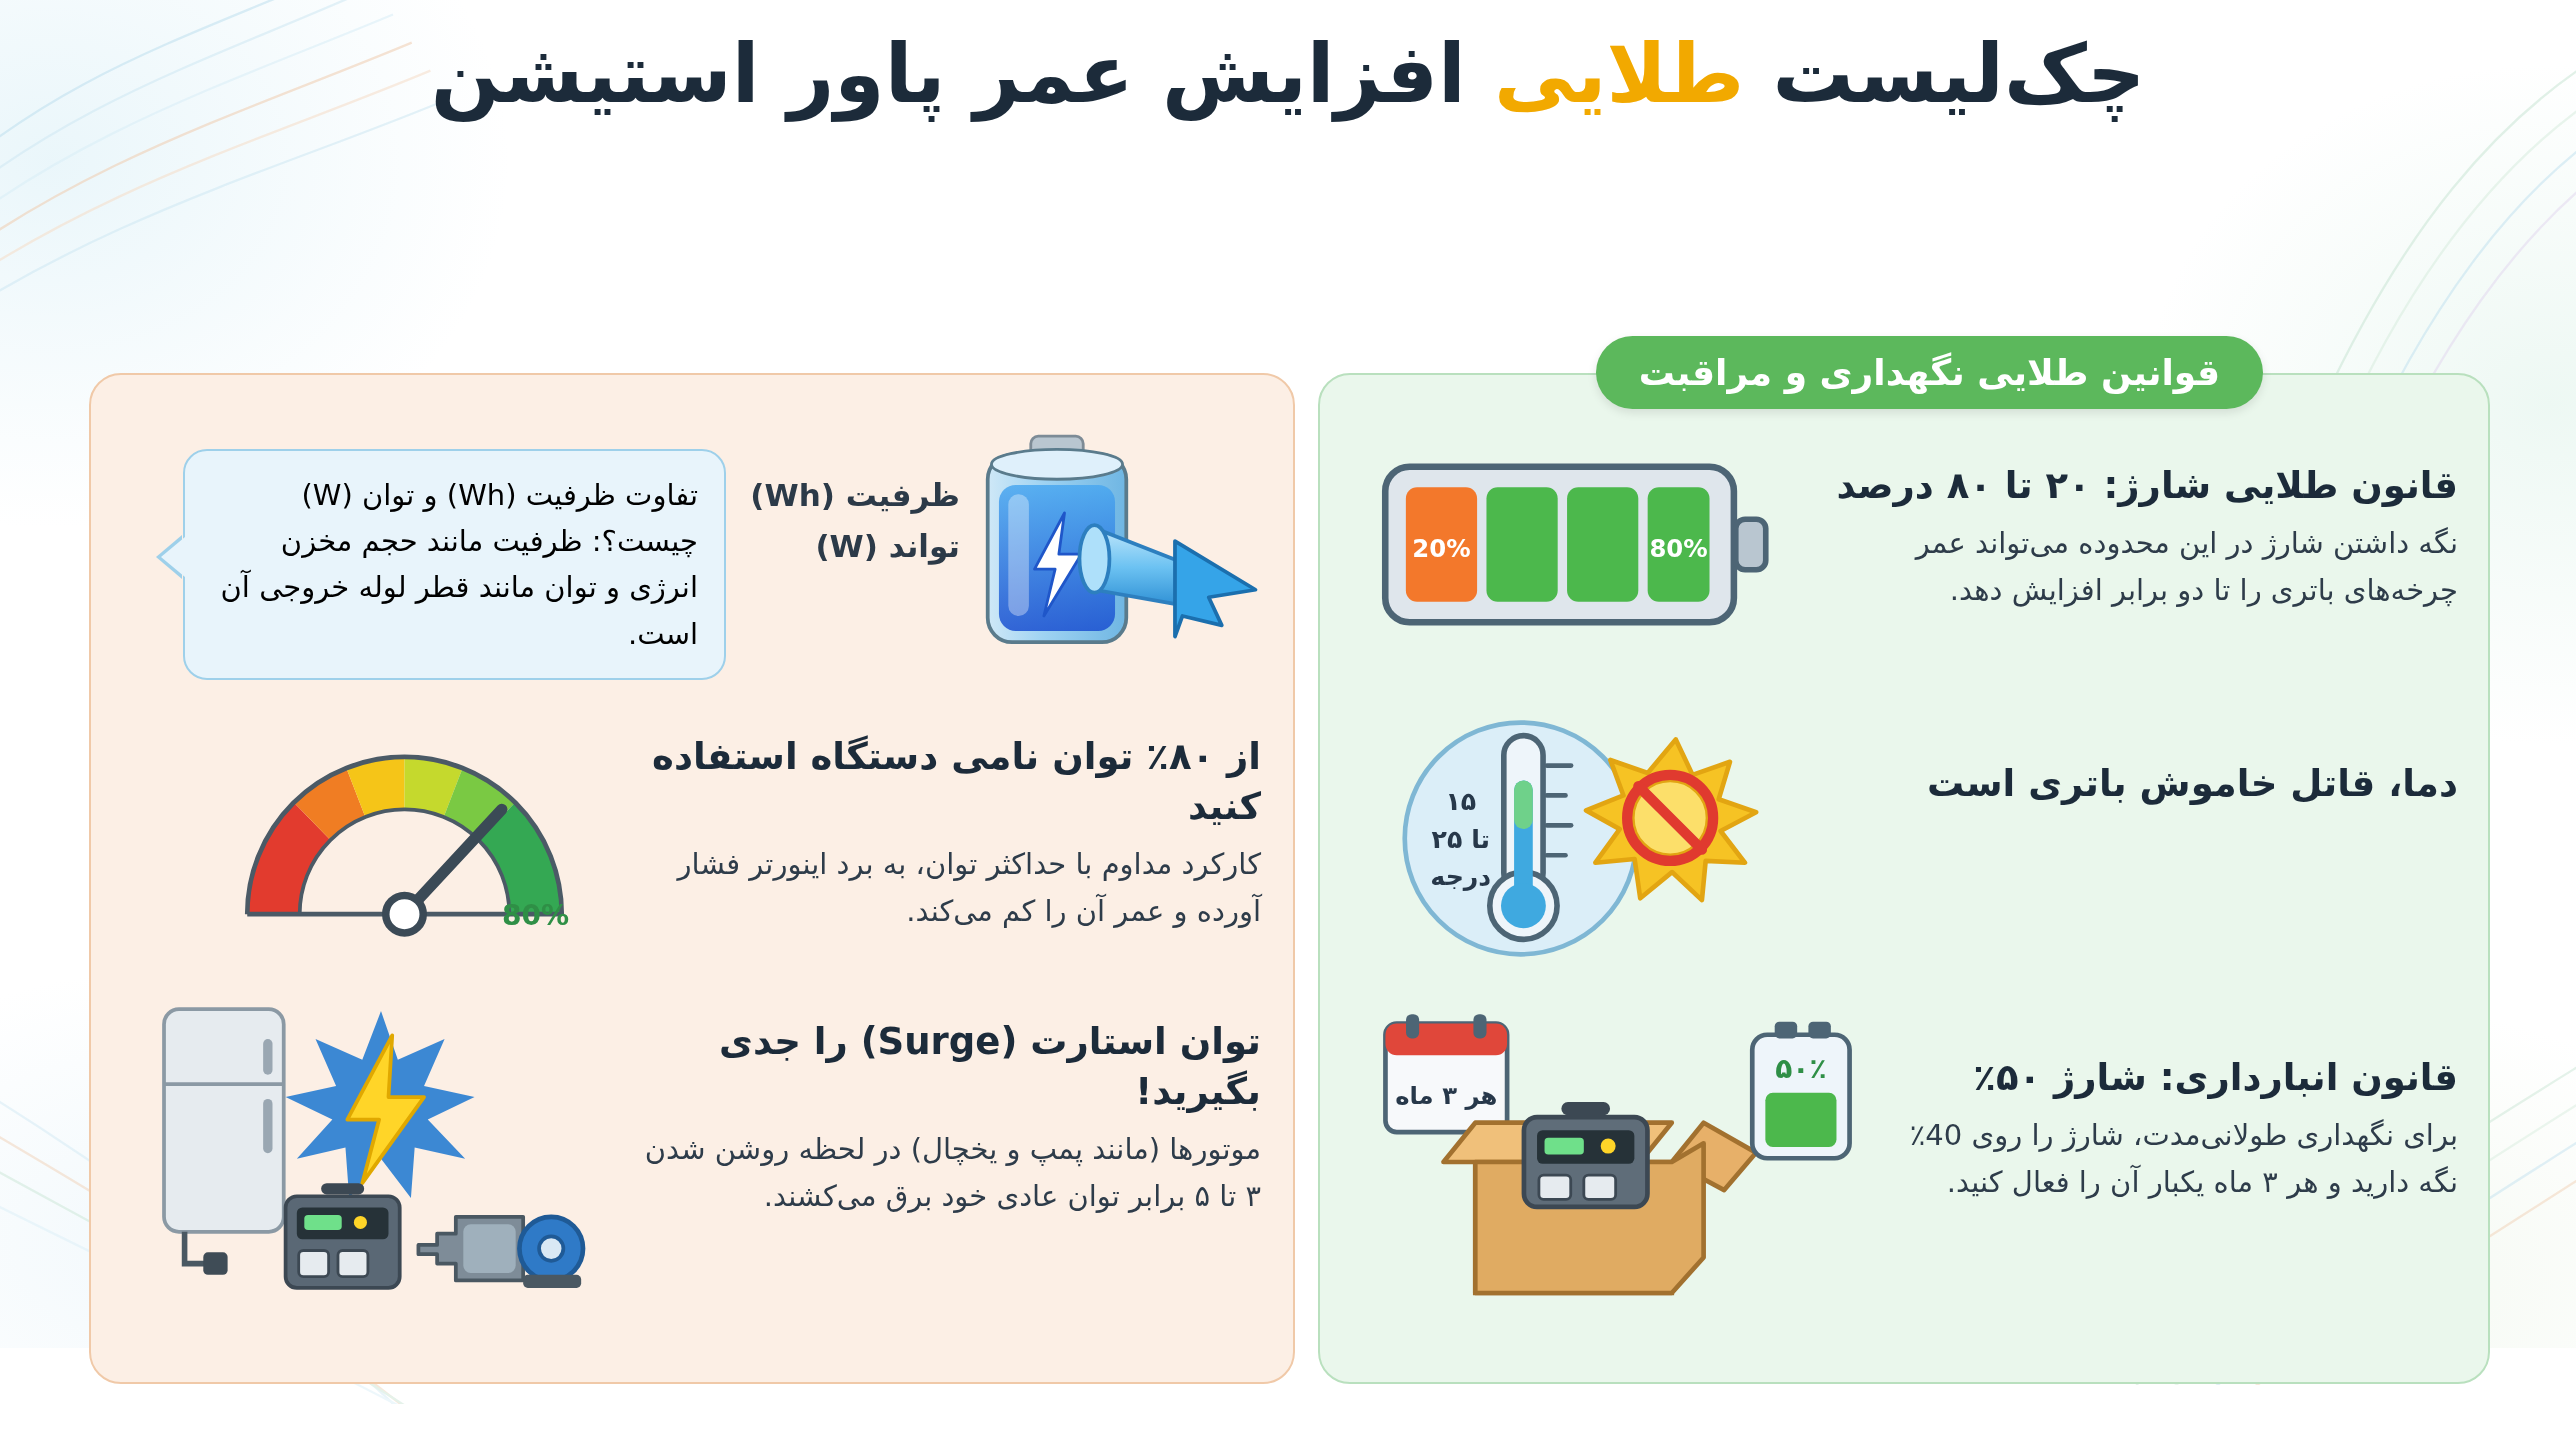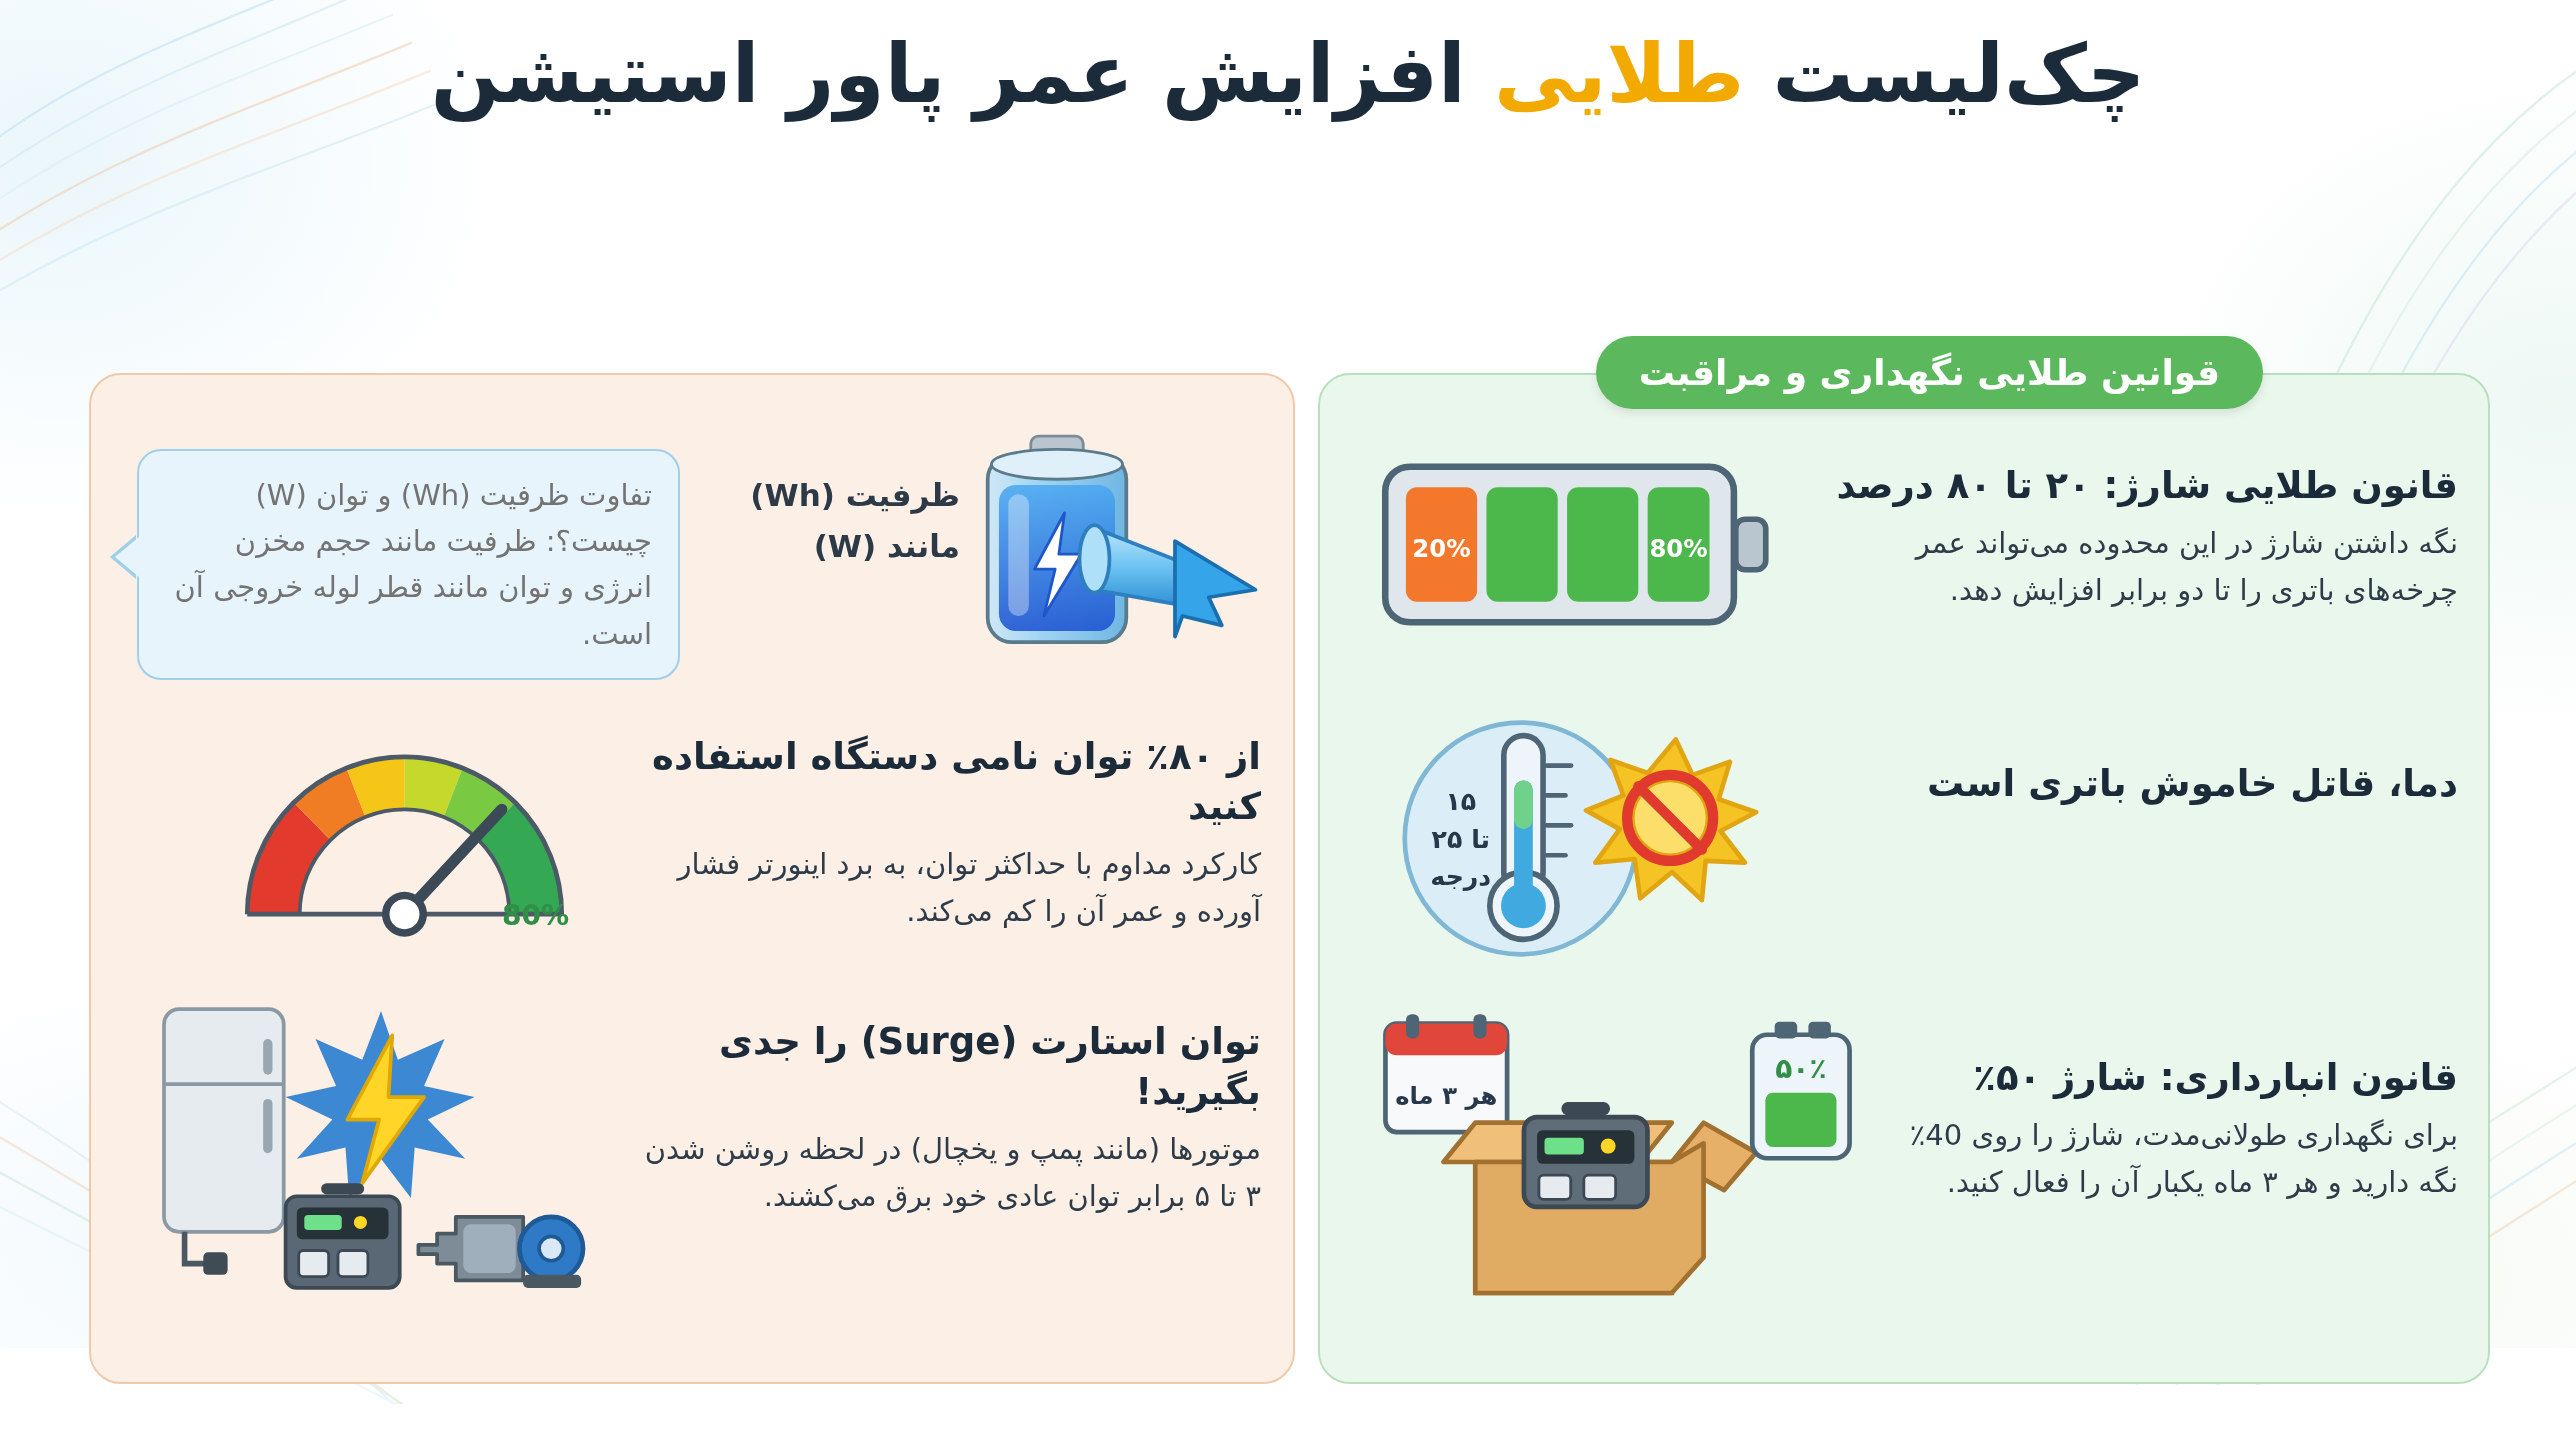--- a/index.html
+++ b/index.html
@@ -66,24 +66,24 @@
   .hd { font-size: 37px; font-weight: bold; color: #1c2b3a; line-height: 1.35; }
   .bd { font-size: 29px; color: #2e3c4a; line-height: 1.62; margin-top: 9.4px; }
 
   
   .lb1 { left: 0; top: 37px; width: 1206px; height: 281px; }
   .battery-illus { position: absolute; right: 34px; top: 11.2px; width: 309px; height: 253px; }
   .labels-wh { position: absolute; right: 337px; top: 58px; direction: rtl; text-align: right; }
   .labels-wh div { font-size: 31px; color: #2c3a48; font-weight: 600; line-height: 1.65; }
 
   .callout {
-    position: absolute; right: 617px; top: 37px; width: 543px;
+    position: absolute; right: 571px; top: 37px; width: 543px;
     background: #e8f4fb; border: 2.8px solid #9ed0ea; border-radius: 24px;
     padding: 20.6px 26px;
-    font-size: 29px; line-height: 1.6; color: #737373; direction: rtl; text-align: right;
+    font-size: 29px; line-height: 1.6; color: #000000; direction: rtl; text-align: right;
   }
   .callout::after {
     content: ""; position: absolute; left: -24px; top: 86px;
     width: 0; height: 0;
     border-top: 20.6px solid transparent; border-bottom: 20.6px solid transparent;
     border-right: 24px solid #e8f4fb;
   }
   .callout::before {
     content: ""; position: absolute; left: -29px; top: 84px;
     width: 0; height: 0;
@@ -192,21 +192,21 @@
         <path d="M118 96 L86 156 L108 156 L96 206 L136 140 L112 140 Z" fill="#ffffff" stroke="#1f56c9" stroke-width="3" stroke-linejoin="round"></path>
 
         <path d="M150 112 L252 152 L252 196 L150 178 Z" fill="url(#pipeGrad)" stroke="#2d7fbf" stroke-width="4" stroke-linejoin="round"></path>
         <ellipse cx="150" cy="145" rx="16" ry="36" fill="#aee0fa" stroke="#2d7fbf" stroke-width="4"></ellipse>
 
         <path d="M236 126 L322 178 L272 186 L286 216 L244 206 L236 228 Z" fill="#35a4e8" stroke="#1b6fae" stroke-width="4" stroke-linejoin="round"></path>
       </svg>
 
       <div class="labels-wh">
         <div>ظرفیت (Wh)</div>
-        <div>مانند (W)</div>
+        <div>تواند (W)</div>
       </div>
 
       <div class="callout">تفاوت ظرفیت (Wh) و توان (W) چیست؟: ظرفیت مانند حجم مخزن انرژی و توان مانند قطر لوله خروجی آن است.</div>
     </div>
 
     <div class="block lb2">
       <svg class="gauge-illus" viewBox="0 0 430 250">
         <g transform="translate(215,200)">
           <path d="M-168,0 A168,168 0 0 1 -118,-119 L-80,-80 A112,112 0 0 0 -112,0 Z" fill="#e23b2e"></path>
           <path d="M-118,-119 A168,168 0 0 1 -62,-156 L-42,-104 A112,112 0 0 0 -80,-80 Z" fill="#f07d23"></path>

